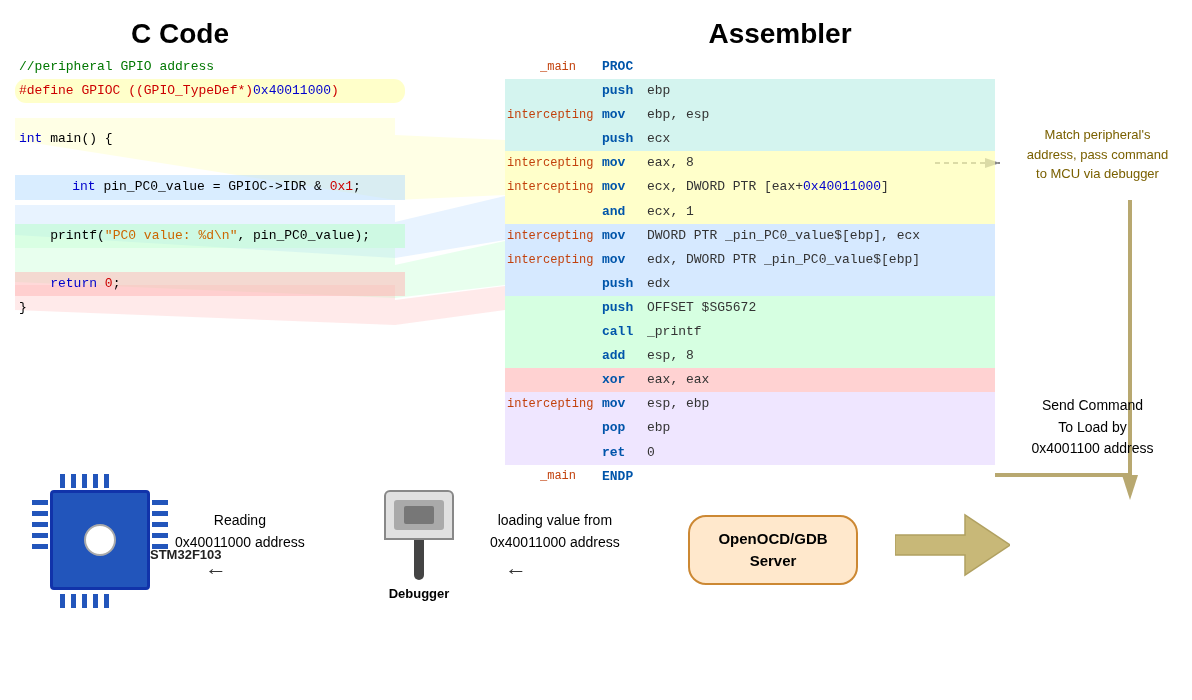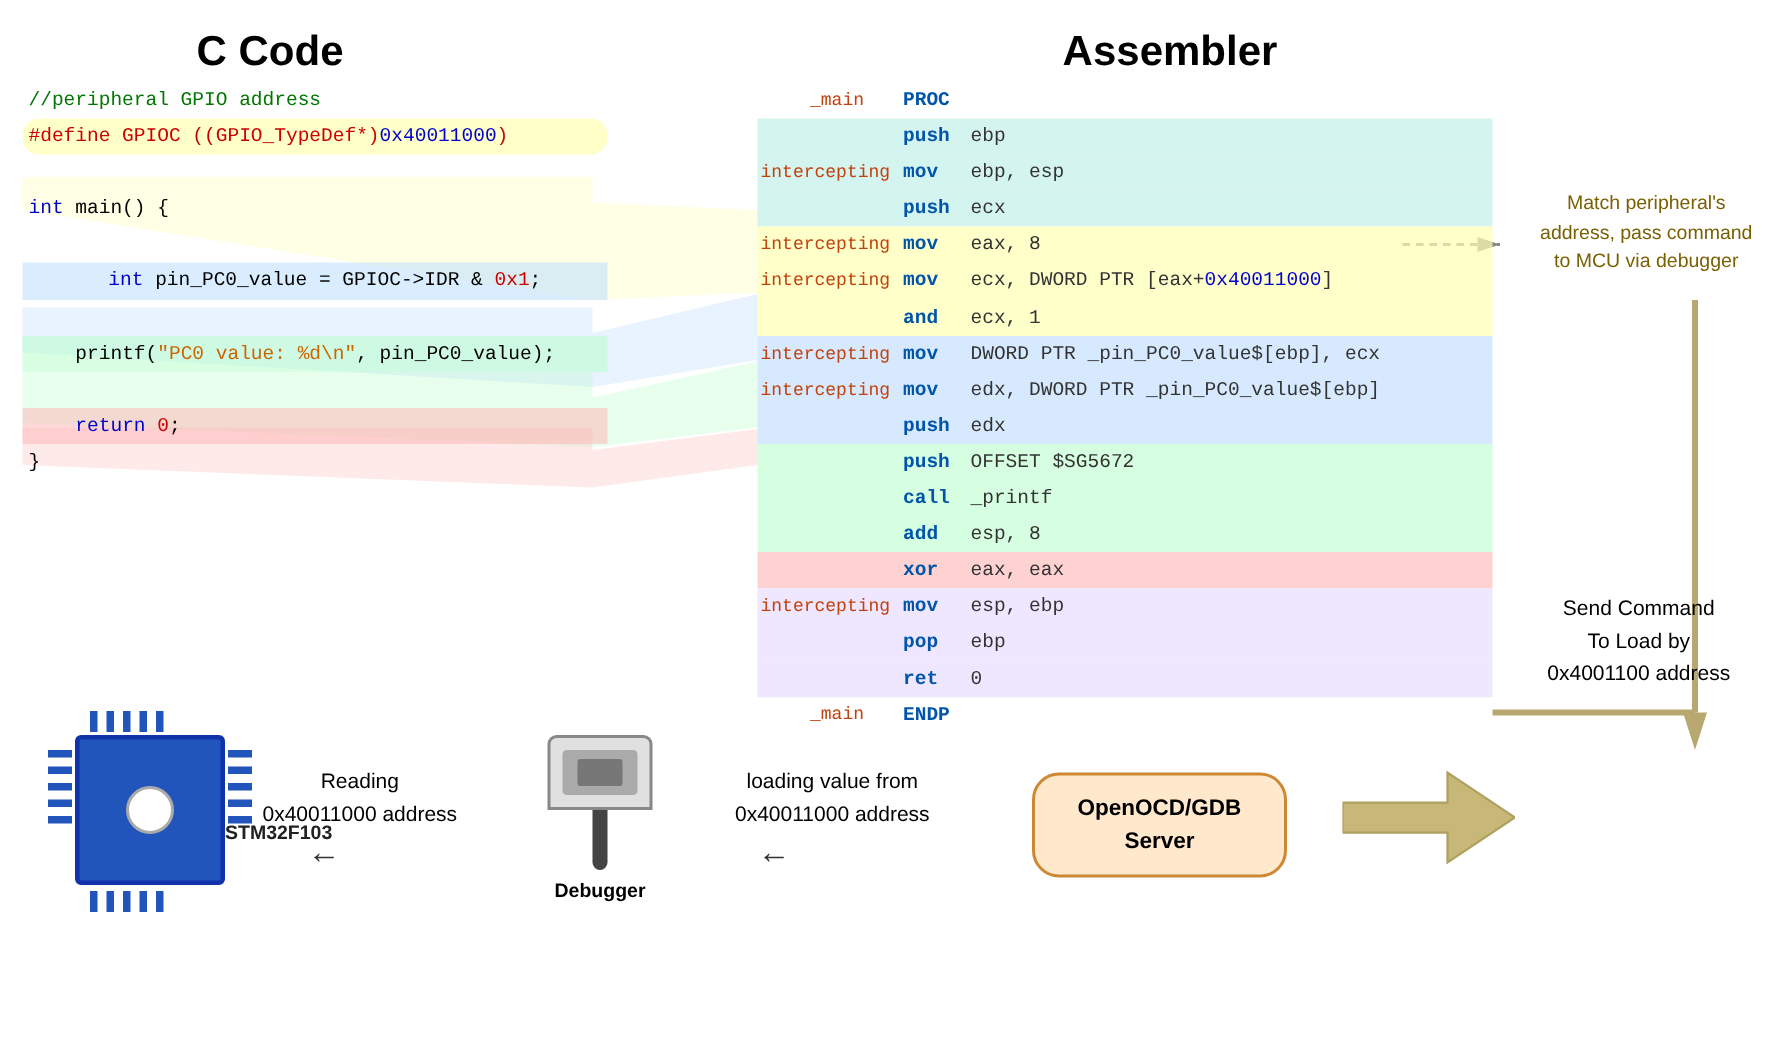--- a/index.html
+++ b/index.html
@@ -393,21 +393,21 @@
   </div>
   <div class="chip-label" style="margin-top:28px;">STM32F103</div>
 </div>
 
 <div id="reading-label" style="position:absolute; left:175px; top:510px; text-align:center; font-size:14px; line-height:1.55;">
   Reading<br>0x40011000 address
 </div>
 
 <div style="position:absolute; left:205px; top:555px; font-size:22px; color:#333;">←</div>
 
-<div id="debugger-area" style="position: absolute; left: 365px; top: 490px;">
+<div id="debugger-area" style="position: absolute; left: 384px; top: 490px;">
 
   <div style="display:flex; flex-direction:column; align-items:center;">
     <div style="width:70px; height:50px; background:#e0e0e0; border:2px solid #888; border-radius:6px 6px 0 0; display:flex; align-items:center; justify-content:center; position:relative;">
       <div style="width:50px; height:30px; background:#aaa; border-radius:3px; display:flex; align-items:center; justify-content:center;">
         <div style="width:30px; height:18px; background:#777; border-radius:2px;"></div>
       </div>
     </div>
     <div style="width:10px; height:40px; background:#444; border-radius:0 0 5px 5px;"></div>
     <div style="margin-top:6px; font-size:13px; font-weight:bold;">Debugger</div>
   </div>

